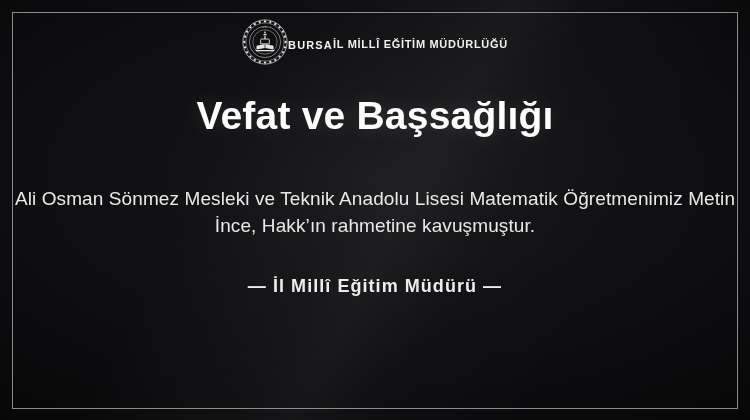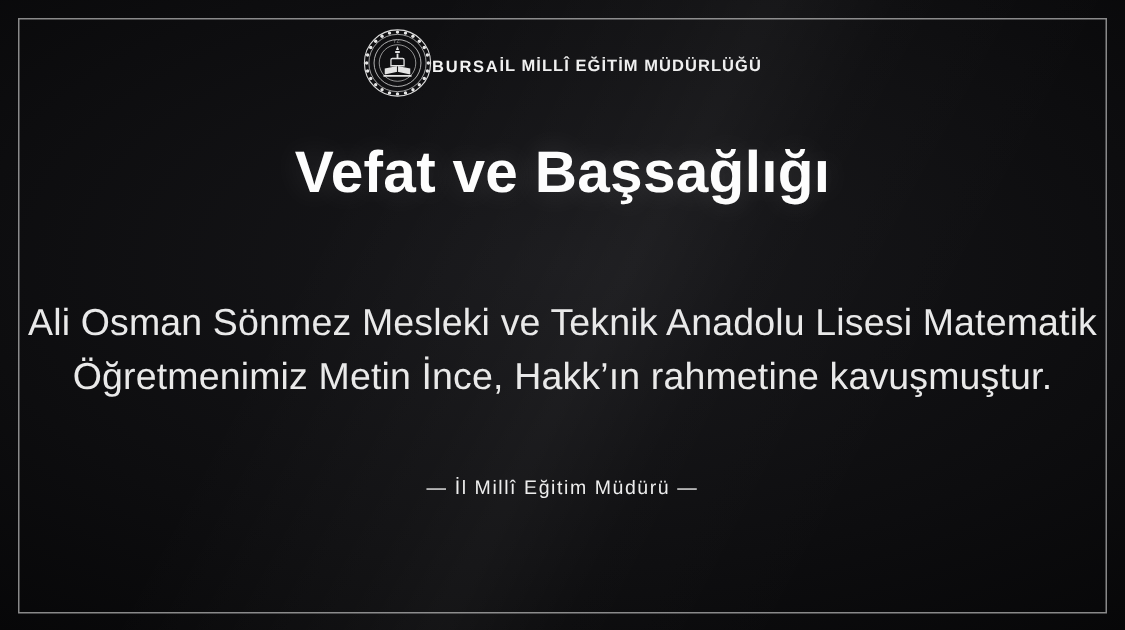--- a/index.html
+++ b/index.html
@@ -93,22 +93,22 @@
     text-shadow: 0 0 22px rgba(255,255,255,0.14);
   }
 
   
   .body-block {
     margin-top: 25px;
     text-align: center;
   }
 
   .body-para {
-    margin: 12px;
-    font-size: 25px;
+    margin: 0;
+    font-size: 19px;
     font-weight: 400;
     color: #e9e9e9;
     line-height: 1.42;
     letter-spacing: 0.1px;
   }
 
   .body-para + .body-para {
     margin-top: 21px;
   }
 
@@ -121,22 +121,22 @@
   .sig-name {
     font-size: 18px;
     font-weight: bold;
     color: #fbfbfb;
     letter-spacing: 0.25px;
     line-height: 1.1;
   }
 
   .sig-title {
     margin-top: 6px;
-    font-size: 13px;
-    font-weight: normal;
+    font-size: 18px;
+    font-weight: bold;
     color: #ededed;
     letter-spacing: 1.05px;
     line-height: 1.1;
   }
 </style>
 </head>
 <body>
 
 <div class="poster">
 

